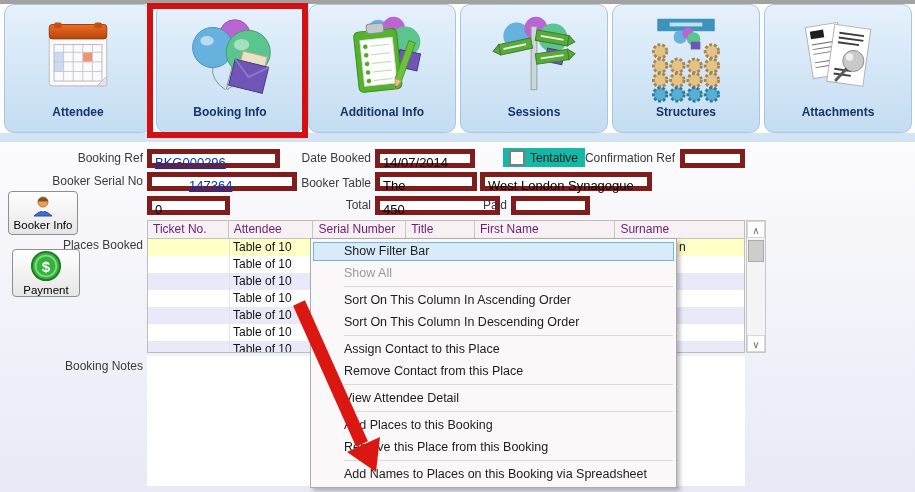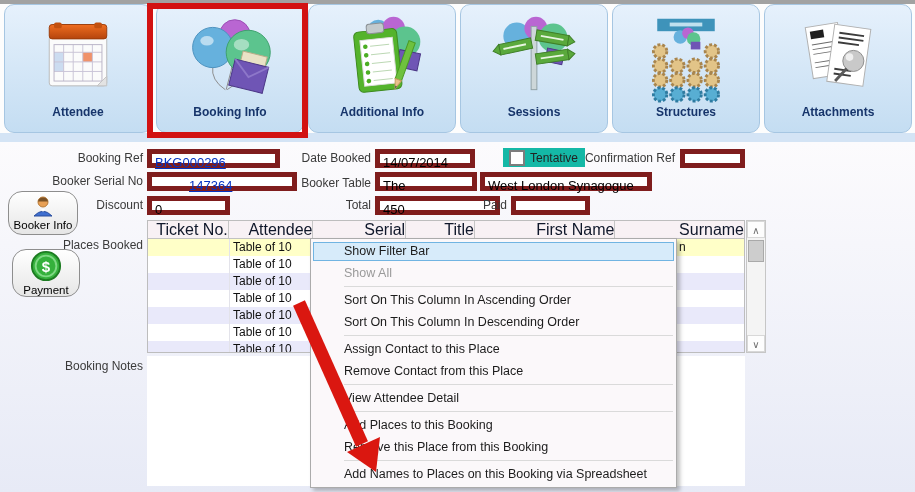--- a/index.html
+++ b/index.html
@@ -23,30 +23,30 @@
   .flabel{position:absolute;font-size:12px;color:#3a3a3a;text-align:right;line-height:19px;}
   .ffield{position:absolute;height:19px;background:#fff;border:5px solid #7f1d1d;
           box-sizing:border-box;font-size:13px;color:#000;line-height:17px;padding-left:3px;}
   .flink{color:#0433c3;text-decoration:underline;}
   .chkwrap{position:absolute;left:503px;top:148px;width:82px;height:19px;background:#14b8a6;
            display:flex;align-items:center;}
   .chk{width:12px;height:12px;border:2px solid #7d7d7d;background:#fff;margin-left:6px;}
   .chklbl{font-size:12px;color:#222;margin-left:5px;}
   
   .sbtn{position:absolute;background:linear-gradient(#ffffff,#e6e6e6);
-        border:1px solid #8e8e8e;border-radius:14px;box-sizing:border-box;
+        border:1px solid #8e8e8e;border-radius:4px;box-sizing:border-box;
         display:flex;flex-direction:column;align-items:center;justify-content:center;
         font-size:11.5px;color:#000;}
   
   .ptable{position:absolute;left:147px;top:220px;width:598px;height:133px;
           background:#fff;border:1px solid #bdbdbd;box-sizing:border-box;overflow:hidden;}
   .thead{position:absolute;left:0;top:0;width:100%;height:18px;background:#f8f1f4;
          border-bottom:1px solid #c2c2c2;box-sizing:border-box;display:flex;}
-  .th{font-size:16px;color:#0f172a;line-height:17px;padding-left:5px;box-sizing:border-box;
-      border-right:1px solid #c6c6c6;text-align:right;}
+  .th{font-size:12px;color:#701a75;line-height:17px;padding-left:5px;box-sizing:border-box;
+      border-right:1px solid #c6c6c6;}
   .trow{position:absolute;left:0;width:100%;height:17px;font-size:12px;color:#111;}
   .trow .att{position:absolute;left:85px;top:0;line-height:17px;}
   .colsep{position:absolute;top:18px;bottom:0;width:1px;background:#e3e3ea;}
   .vscroll{position:absolute;left:746px;top:220px;width:20px;height:133px;background:#f4f4f4;
            border:1px solid #c6c6c6;box-sizing:border-box;}
   .varrow{position:absolute;left:0;width:18px;height:17px;background:#fdfdfd;color:#6f6f6f;
           font-size:10px;text-align:center;line-height:17px;border:1px solid #d8d8d8;box-sizing:border-box;}
   .vthumb{position:absolute;left:1px;top:19px;width:16px;height:22px;background:#cdcdcd;border:1px solid #a9a9a9;box-sizing:border-box;}
   
   .notes{position:absolute;left:147px;top:356px;width:598px;height:130px;background:#fff;}
@@ -249,21 +249,20 @@
   <span class="flabel" style="left:555px;top:149px;width:120px;">Confirmation Ref</span>
   <div class="ffield" style="left:680px;top:149px;width:65px;"></div>
 
   <span class="flabel" style="left:20px;top:172px;width:123px;">Booker Serial No</span>
   <div class="ffield" style="left:147px;top:172px;width:150px;padding-left:37px;"><span class="flink">147364</span></div>
 
   <span class="flabel" style="left:250px;top:174px;width:121px;">Booker Table</span>
   <div class="ffield" style="left:375px;top:172px;width:102px;">The</div>
   <div class="ffield" style="left:480px;top:172px;width:172px;">West London Synagogue</div>
 
-  <span class="flabel" style="left:20px;top:196px;width:123px;">Discount</span>
   <div class="ffield" style="left:147px;top:196px;width:83px;">0</div>
 
   <span class="flabel" style="left:250px;top:196px;width:121px;">Total</span>
   <div class="ffield" style="left:375px;top:196px;width:125px;">450</div>
 
   <span class="flabel" style="left:440px;top:196px;width:67px;">Paid</span>
   <div class="ffield" style="left:511px;top:196px;width:79px;"></div>
 
   <div class="sbtn" style="left:8px;top:191px;width:70px;height:44px;">
     <span>

